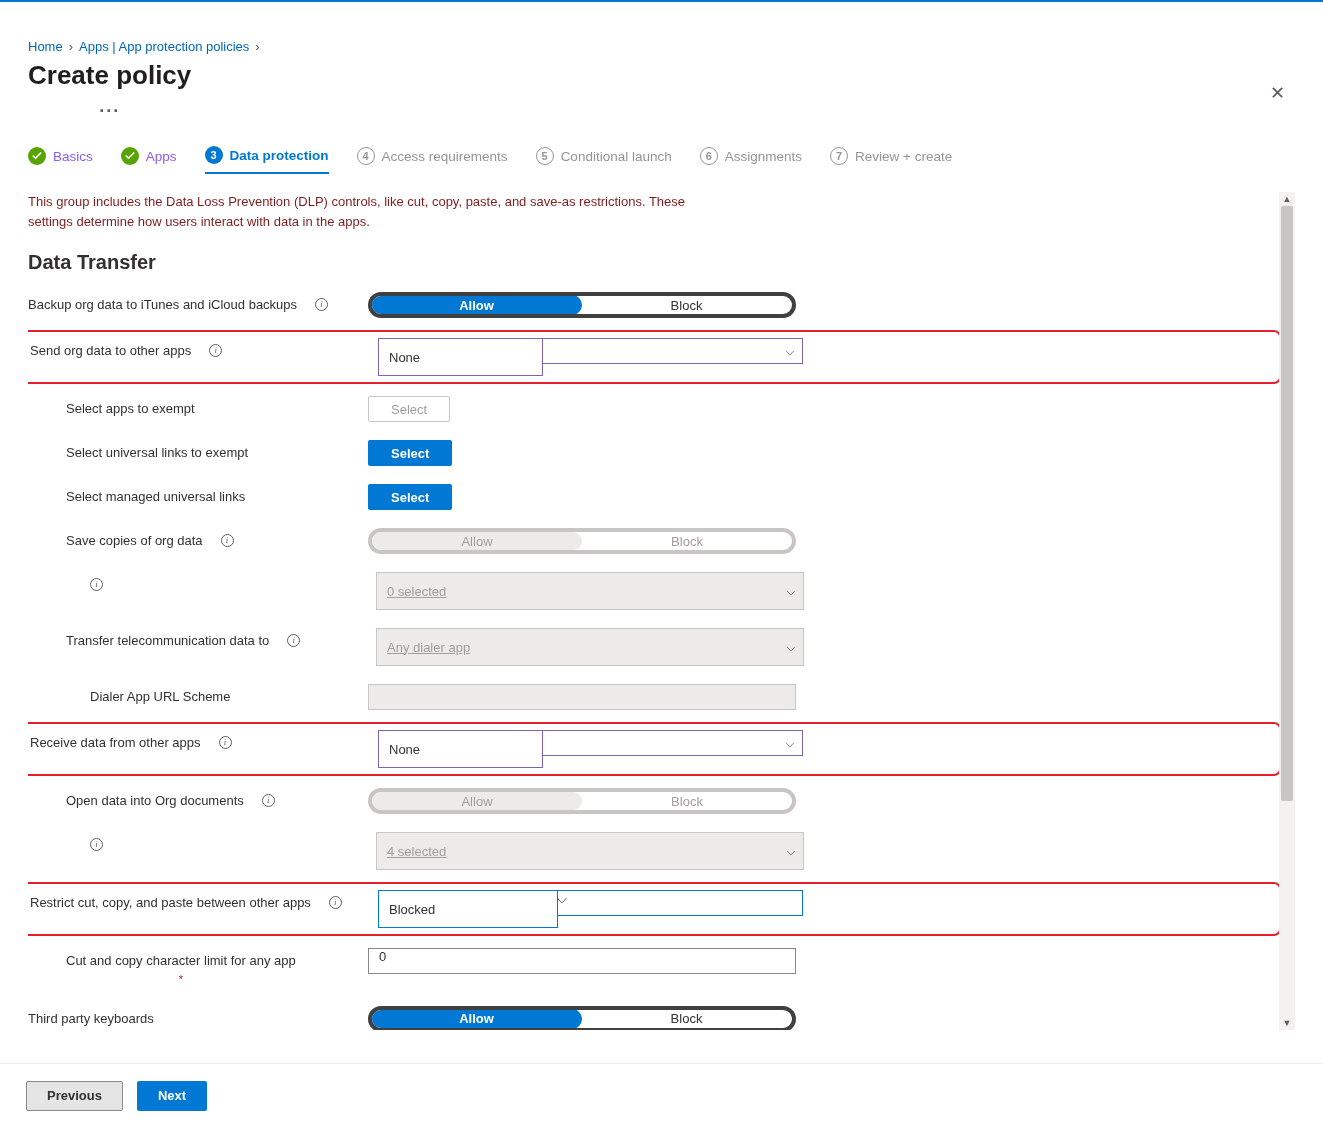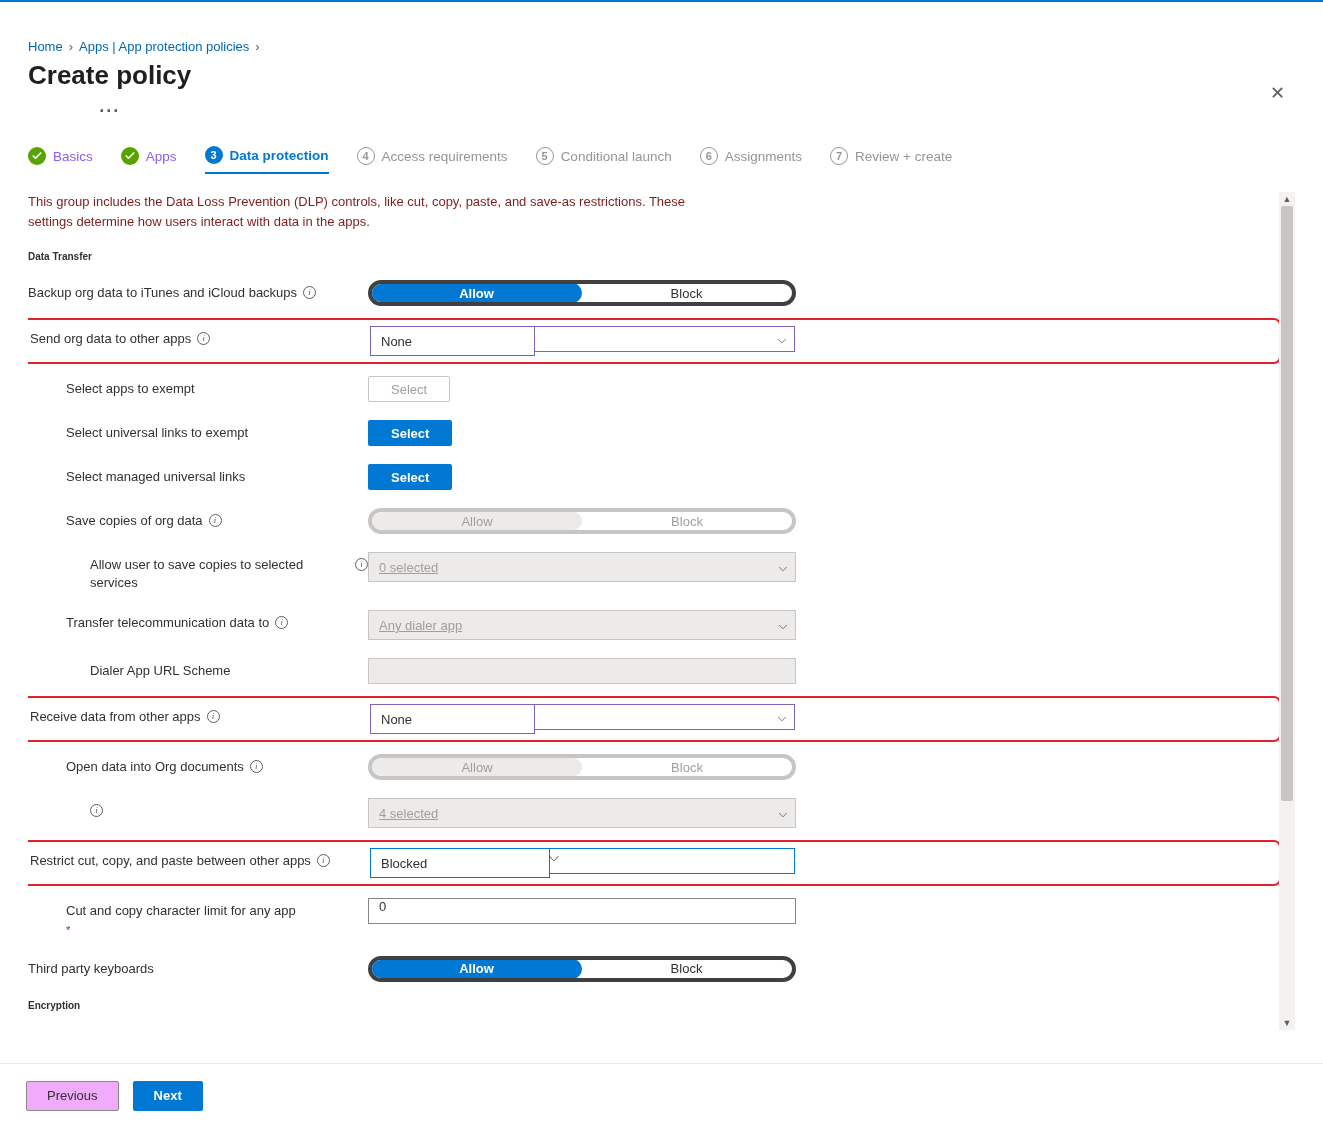--- a/index.html
+++ b/index.html
@@ -27,56 +27,56 @@
   .step .circ { width:18px; height:18px; border-radius:50%; display:inline-flex; align-items:center; justify-content:center; font-size:11px; font-weight:600;}
   .step.done .circ { background:#57a300; color:#fff; }
   .step.done { color:#8b5cf6; font-weight:400;}
   .step.current { color:#0078d4; font-weight:600; border-bottom:2px solid #0078d4;}
   .step.current .circ { background:#0078d4; color:#fff;}
   .step.future .circ { border:1px solid #979593; color:#979593; background:#fff;}
   .step.future { color:#979593; }
   .scroll-outer { position:relative; height:838px; }
   .scroll-inner { height:838px; overflow:hidden; padding-right:20px;}
   .desc { font-size:13px; color:#7f1d1d; max-width:700px; line-height:1.5; margin-bottom:20px;}
-  .section-h { font-weight:600; font-size:10px; margin:8px 0 18px 0;}
+  .section-h { font-weight:600; font-size:20px; margin:8px 0 18px 0;}
   .row { display:flex; align-items:flex-start; margin-bottom:18px; min-height:26px;}
   .row.indent1 .label-col { padding-left:38px; }
   .row.indent2 .label-col { padding-left:62px; }
-  .label-col { width:340px; flex-shrink:0; font-size:13px; color:#323130; line-height:1.4; display:flex; align-items:flex-start; gap:6px; padding-top:4px;}
+  .label-col { width:340px; flex-shrink:0; font-size:13px; color:#323130; line-height:1.4; display:flex; align-items:flex-start; gap:18px; padding-top:4px;text-align:center;}
   .label-col .req { color:#a4262c; font-size:11px; display:block; margin-top:2px;}
   .info-ic { display:inline-flex; align-items:center; justify-content:center; width:13px; height:13px; border:1px solid #605e5c; border-radius:50%; font-size:9px; color:#605e5c; font-style:italic; font-family:serif; line-height:1; flex-shrink:0; margin-top:2px;}
   .ctrl-col { flex:0 0 428px; }
   .toggle { display:flex; border:4px solid #404040; border-radius:999px; overflow:hidden; height:26px; width:428px;}
   .toggle.disabled { border-color:#c8c6c4; }
   .toggle .opt { flex:1; display:flex; align-items:center; justify-content:center; font-size:13px; cursor:pointer; }
   .toggle .opt.sel { background:#0078d4; color:#fff; font-weight:600; border-radius:999px; margin:-1px;}
   .toggle.disabled .opt.sel { background:#edebe9; color:#a19f9d; font-weight:400; border-radius:999px; margin:0;}
   .toggle.disabled .opt { color:#a19f9d; cursor:default;}
   .btn { display:inline-flex; align-items:center; justify-content:center; height:26px; padding:0 22px; font-size:13px; border-radius:2px; cursor:pointer; border:1px solid transparent;}
   .btn.primary { background:#0078d4; color:#fff; font-weight:600;}
   .btn.secondary-dis { background:#fff; color:#a19f9d; border:1px solid #c8c6c4; cursor:default;}
-  .dd { position:relative; height:30px; border:1px solid #8a8886; background:#fff; display:flex; align-items:center; padding:0 28px 0 10px; font-size:13px; cursor:pointer; width:428px;}
+  .dd { position:relative; height:38px; border:1px solid #8a8886; background:#fff; display:flex; align-items:center; padding:0 28px 0 10px; font-size:13px; cursor:pointer; width:428px;margin-left:8px;}
   .dd.purple { border-color:#8061b4;}
   .dd.blue { border-color:#0078d4;}
   .dd.disabled { background:#edebe9; color:#a19f9d; border-color:#c8c6c4; cursor:default;text-decoration:underline;}
   .dd .chev { position:absolute; right:8px; top:50%; transform:translateY(-50%); font-size:11px; color:#605e5c;}
   .txtinput { height:26px; border:1px solid #8a8886; background:#fff; padding:0 10px; font-size:13px; width:428px;}
   .txtinput.disabled { background:#edebe9; border-color:#c8c6c4; cursor:default;}
   .dd.narrow { width:165px; display:inline-flex;}
   .dd-ext { display:inline-block; height:26px; border:1px solid #8061b4; border-left:none; width:261px; vertical-align:top; position:relative; margin-left:-1px;}
   .dd-ext .chev { position:absolute; right:8px; top:50%; transform:translateY(-50%); font-size:11px; color:#605e5c;}
   .redbox { border:2.5px solid #e5202e; border-radius:7px; padding:6px 0 6px 0; margin: -6px -6px 12px -6px;}
   .redbox .row { margin-bottom:0; padding-left:6px;}
   .fake-scrollbar { position:absolute; right:0; top:0; width:16px; height:100%; background:#f3f2f1; display:flex; flex-direction:column; align-items:center; justify-content:space-between; padding:2px 0;}
   .fake-scrollbar .arrow { font-size:9px; color:#605e5c; cursor:pointer; }
   .fake-scrollbar .track { flex:1; width:100%; position:relative; margin:2px 0;}
   .fake-scrollbar .thumb { position:absolute; top:0; left:2px; right:2px; height:595px; background:#c8c6c4; border-radius:2px;}
   .footer { position:absolute; left:0; right:0; bottom:0; height:64px; border-top:1px solid #edebe9; background:#fff; display:flex; align-items:center; gap:14px; padding:0 26px;}
   .footer .btn { height:30px; padding:0 20px;}
-  .footer .btn.outline { background:#f0abfc; border:1px solid #8a8886; color:#323130;}
+  .footer .btn.outline { background:#e5e5e5; border:1px solid #8a8886; color:#323130;font-weight:bold;}
   svg.check { width:12px; height:12px; }
 </style>
 </head>
 <body>
 
 <div class="wrap">
 
   <div class="breadcrumb">
     <a href="#">Home</a>
     <span class="sep">›</span>
@@ -197,21 +197,20 @@
         <div class="ctrl-col">
           <div class="toggle disabled">
             <div class="opt sel">Allow</div>
             <div class="opt">Block</div>
           </div>
         </div>
       </div>
 
       <div class="row indent2">
         <div class="label-col">
-            <span>Allow user to save copies to selected services</span> 
             <span class="info-ic">i</span>
           </div>
         <div class="ctrl-col">
           <div class="dd disabled">
               <span>0 selected</span>
               <span class="chev">⌵</span>
             </div>
         </div>
       </div>
 

